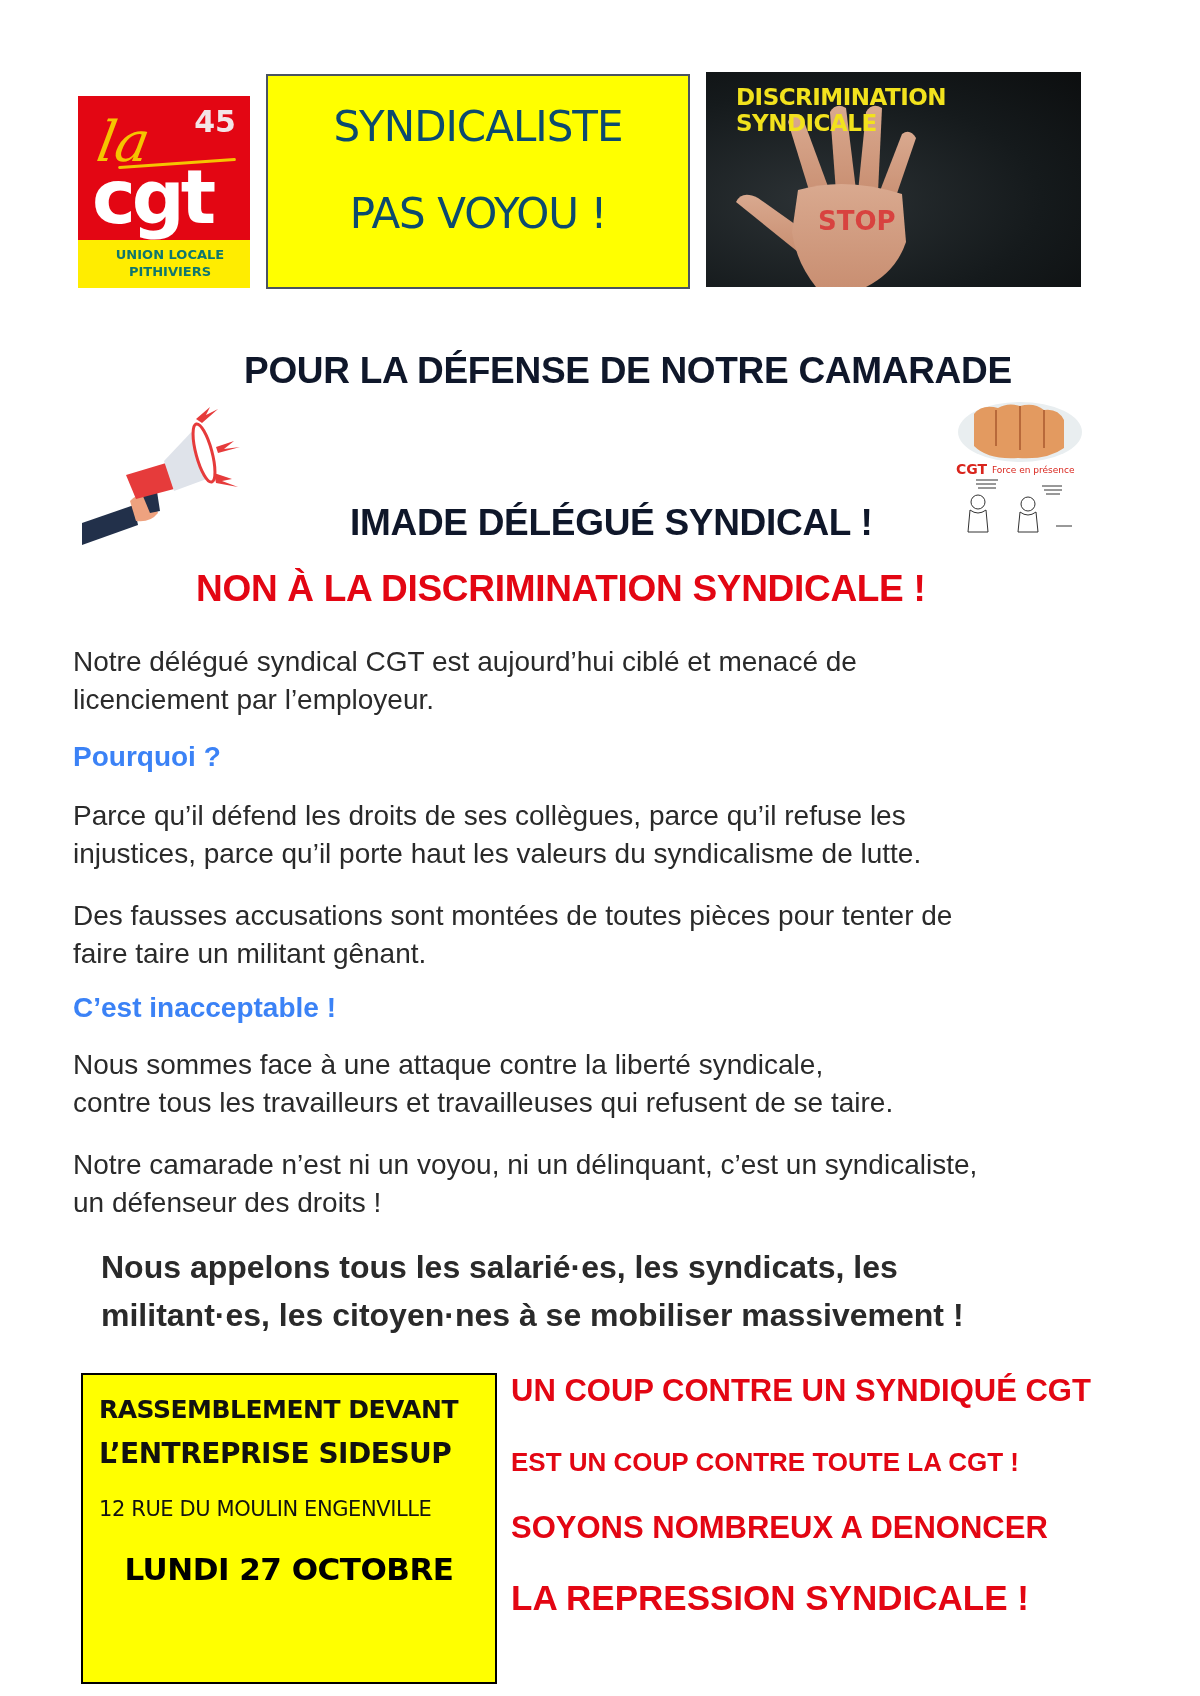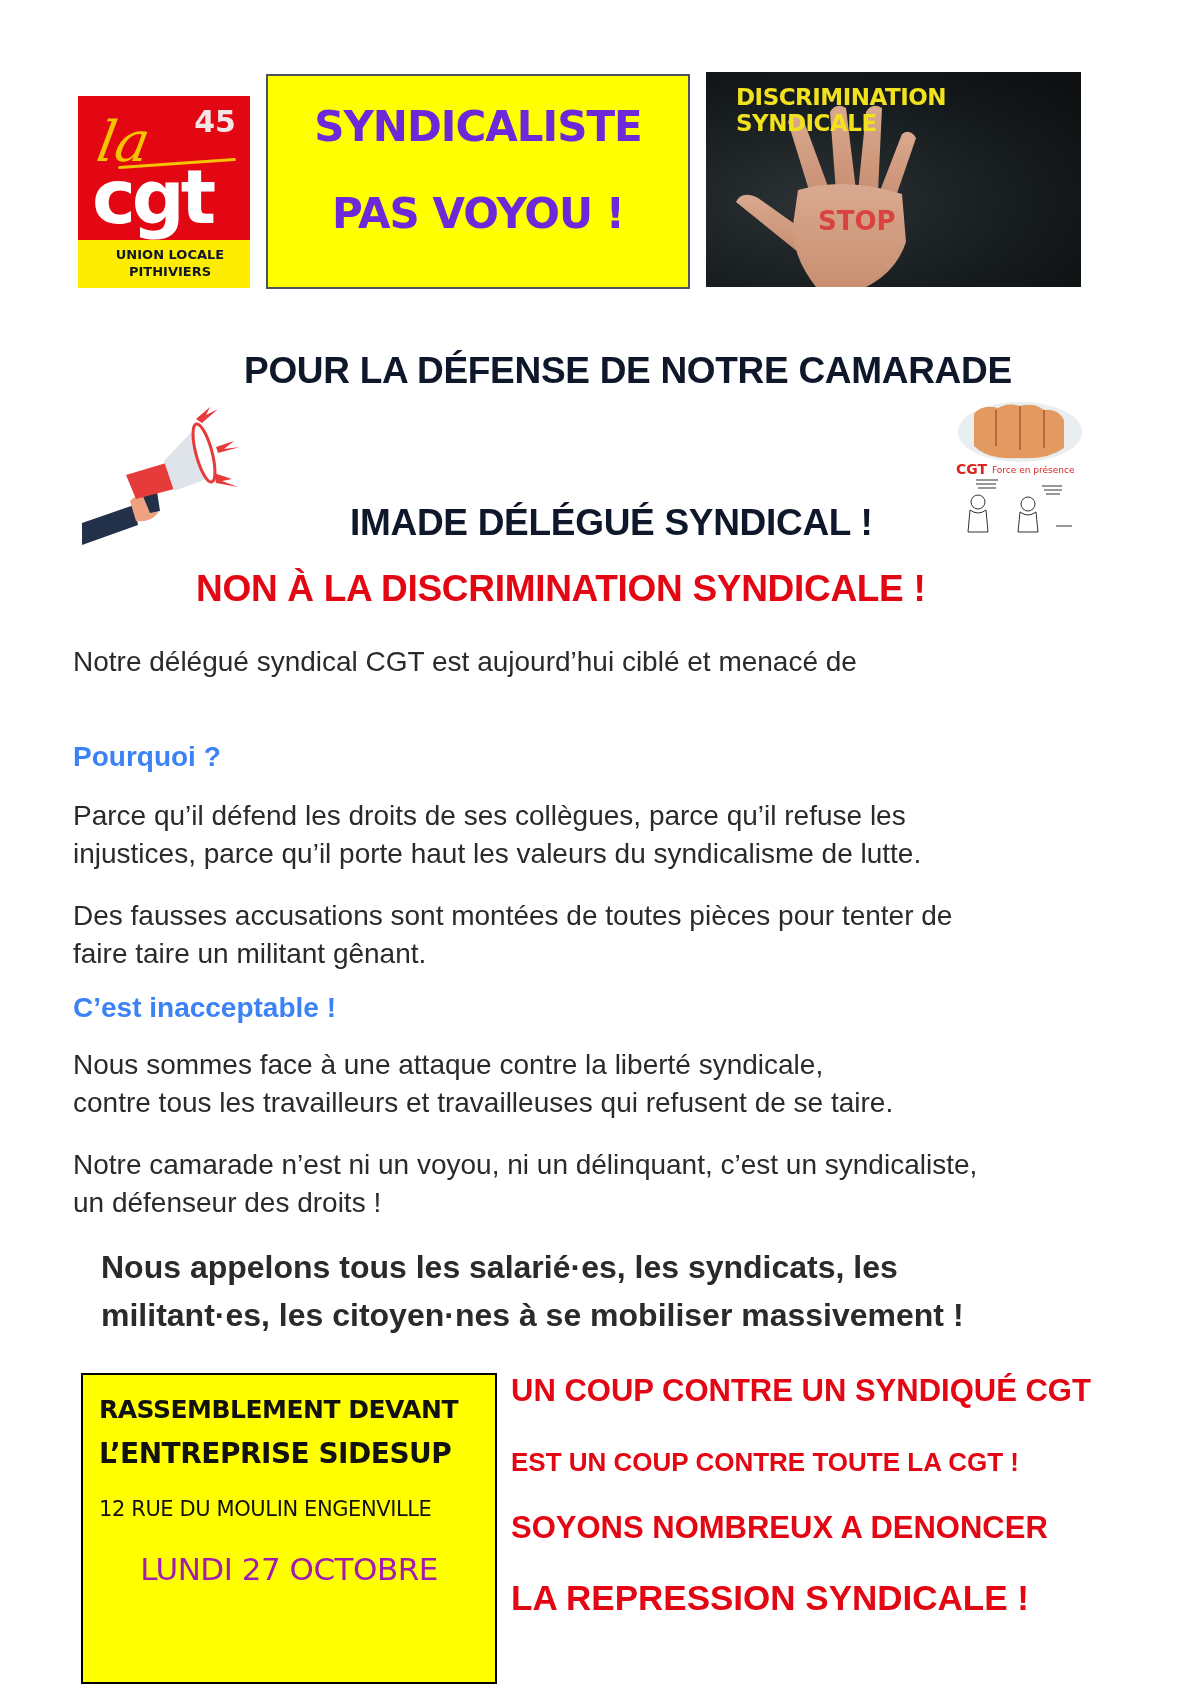--- a/index.html
+++ b/index.html
@@ -8,25 +8,25 @@
 
   .abs { position: absolute; }
 
   
   #logo { left: 78px; top: 96px; width: 172px; height: 192px; background: #e30613; overflow: hidden; }
   #logo .num45 { position: absolute; right: 14px; top: 8px; color: #f3e4e6; font-family: "DejaVu Sans", sans-serif; font-weight: bold; font-size: 30px; }
   #logo .la { position: absolute; left: 20px; top: 18px; color: #f5c400; font-family: "DejaVu Serif", serif; font-style: italic; font-size: 56px; line-height: 1; transform: skewX(-10deg); }
   #logo .la-line { position: absolute; left: 40px; top: 66px; width: 118px; height: 3px; background: #f5c400; transform: rotate(-4deg); border-radius: 2px; }
   #logo .cgt { position: absolute; left: 14px; top: 64px; color: #ffffff; font-family: "DejaVu Sans", sans-serif; font-weight: bold; font-size: 74px; letter-spacing: -4px; line-height: 1; }
   #logo .band { position: absolute; left: 0; bottom: 0; width: 100%; height: 48px; background: #ffed00; padding-top: 6px; text-align: center; }
-  #logo .band span { display: block; font-family: "DejaVu Sans", sans-serif; font-weight: bold; font-size: 13px; line-height: 17px; color: #0f172a; margin-left: 12px; }
+  #logo .band span { display: block; font-family: "DejaVu Sans", sans-serif; font-weight: bold; font-size: 13px; line-height: 17px; color: #0f766e; margin-left: 12px; }
 
   
   #banner { left: 266px; top: 74px; width: 424px; height: 215px; background: #ffff00; border: 2px solid #4a5360; text-align: center; }
-  #banner div { color: #6d28d9; font-family: "DejaVu Sans", sans-serif; font-weight: bold; font-size: 42px; letter-spacing: -1px; }
+  #banner div { color: #0c4a6e; font-family: "DejaVu Sans", sans-serif; font-weight: normal; font-size: 42px; letter-spacing: -1px; }
   #banner .l1 { position: absolute; left: 0; right: 0; top: 26px; }
   #banner .l2 { position: absolute; left: 0; right: 0; top: 113px; }
 
   
   #stopimg { left: 706px; top: 72px; width: 375px; height: 215px; background: radial-gradient(ellipse at 30% 60%, #2c3235 0%, #151a1c 60%, #0c0e0f 100%); overflow: hidden; }
   #stopimg .title { position: absolute; left: 30px; top: 12px; color: #f2e21d; font-family: "DejaVu Sans", sans-serif; font-weight: bold; font-size: 23px; letter-spacing: -0.5px; z-index: 2; }
   #stopimg svg { position: absolute; left: 0; top: 0; }
 
   
   .h-dark { color: #0f172a; font-weight: bold; font-family: "Liberation Sans", sans-serif; }
@@ -48,21 +48,21 @@
   #p4 { top: 1046px; }
   #p5 { top: 1146px; }
   #call { left: 73px; top: 1243px; font-size: 32px; font-weight: bold; line-height: 48px; color: #2a2a2a; width: 1080px; margin-left: 28px; }
 
   
   #rdv { left: 81px; top: 1373px; width: 416px; height: 311px; background: #ffff00; border: 2px solid #000000; font-family: "DejaVu Sans", sans-serif; }
   #rdv .a { position: absolute; left: 16px; top: 20px; font-size: 25px; font-weight: bold; color: #111; letter-spacing: -0.5px; }
   #rdv .b { position: absolute; left: 16px; top: 62px; font-size: 28px; font-weight: bold; color: #111; letter-spacing: -0.5px; }
   #rdv .c { position: absolute; left: 16px; top: 122px; font-size: 21px; color: #111; letter-spacing: -0.4px; }
   #rdv .c b { font-weight: normal; text-align: right; }
-  #rdv .d { position: absolute; left: 0; right: 0; top: 176px; text-align: center; font-size: 31px; font-weight: normal; color: #a21caf; letter-spacing: -0.5px; }
+  #rdv .d { position: absolute; left: 0; right: 0; top: 176px; text-align: center; font-size: 31px; font-weight: bold; color: #000000; letter-spacing: -0.5px; }
   #rdv .e { position: absolute; left: 0; right: 0; top: 248px; text-align: center; font-size: 31px; font-weight: bold; color: #e30613; }
 
   
   .slog { left: 511px; color: #e30613; font-weight: bold; font-family: "Liberation Sans", sans-serif; }
   #s1 { top: 1373px; font-size: 31px; }
   #s2 { top: 1447px; font-size: 26px; }
   #s3 { top: 1510px; font-size: 31px; }
   #s4 { top: 1578px; font-size: 35px; }
 </style>
 </head>
@@ -145,20 +145,21 @@
       <path d="M108 128 h16"></path>
     </g>
   </svg>
 </div>
 
 <div id="h2" class="abs h-dark">IMADE DÉLÉGUÉ SYNDICAL !</div>
 <div id="h3" class="abs">NON À LA DISCRIMINATION SYNDICALE !</div>
 
 <div id="p1" class="abs p">
   <div>Notre délégué syndical CGT est aujourd’hui ciblé et menacé de</div>
+  <div>licenciement par l’employeur.</div>
 </div>
 
 <div id="sub1" class="abs red-sub">Pourquoi ?</div>
 
 <div id="p2" class="abs p">
   <div>Parce qu’il défend les droits de ses collègues, parce qu’il refuse les</div>
   <div>injustices, parce qu’il porte haut les valeurs du syndicalisme de lutte.</div>
 </div>
 
 <div id="p3" class="abs p">

